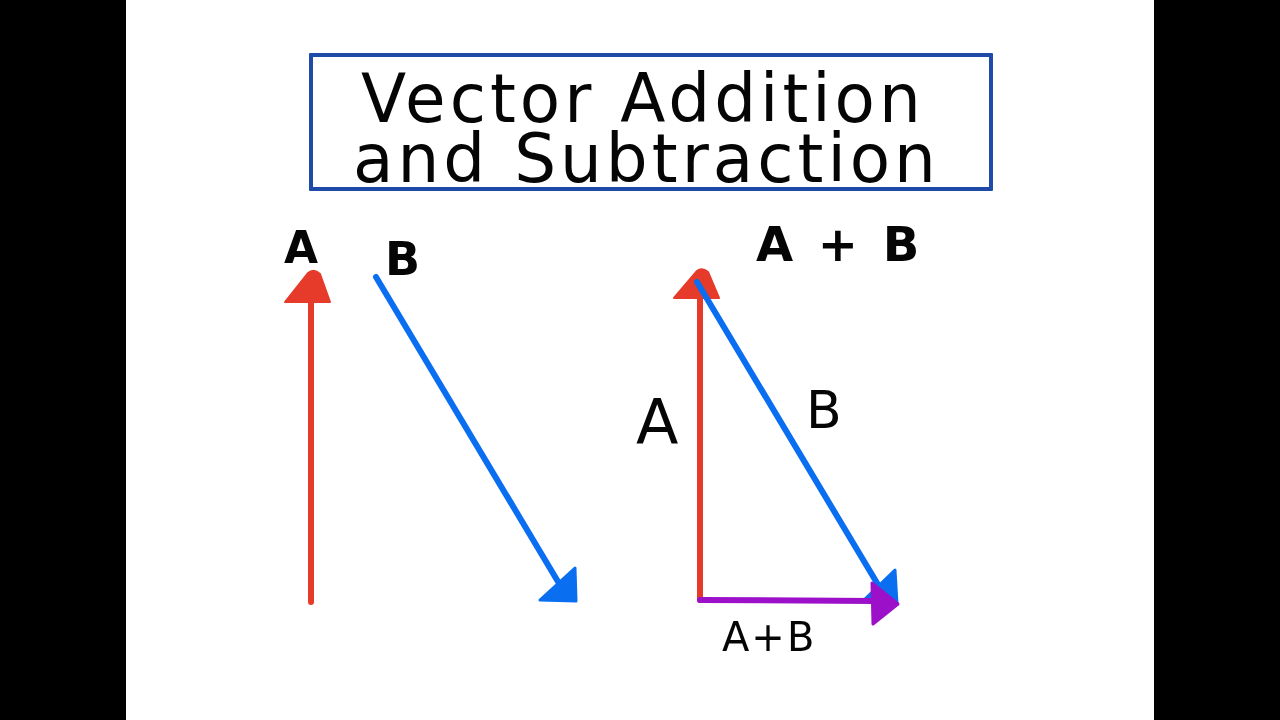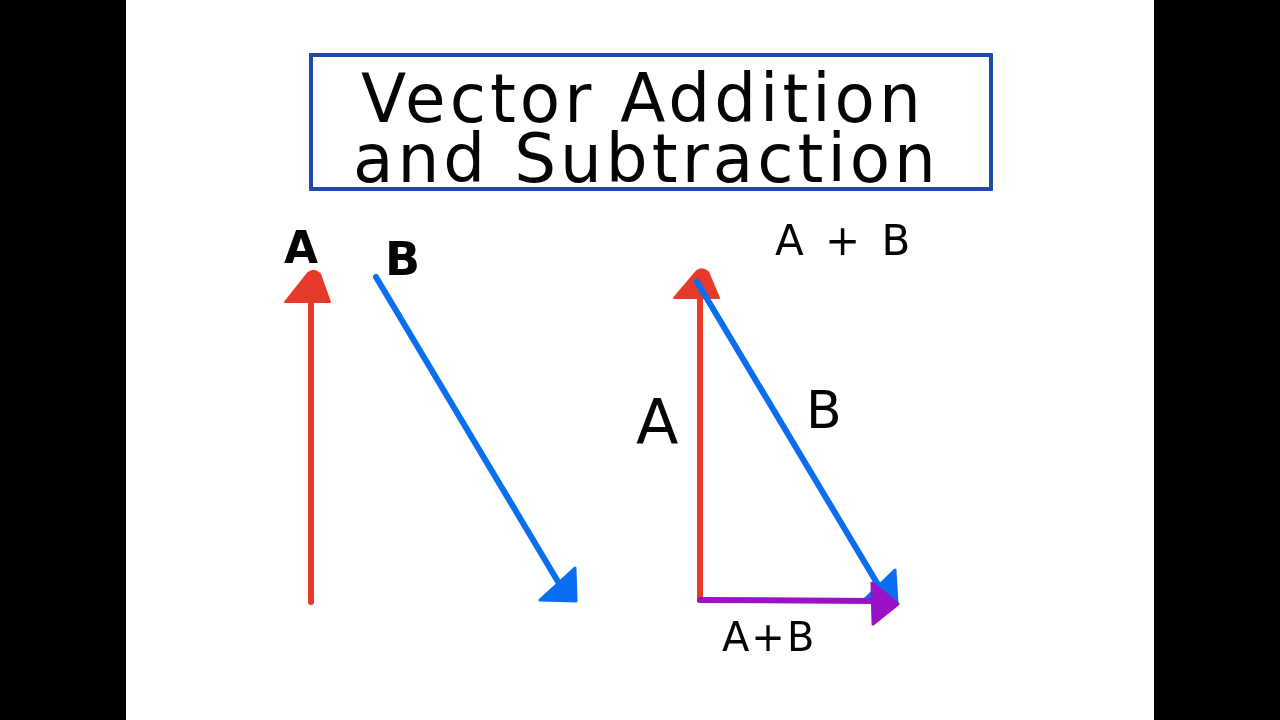--- a/index.html
+++ b/index.html
@@ -60,16 +60,16 @@
 
   <g>
     <line x1="700" y1="600" x2="875" y2="601" stroke="#9b10c8" stroke-width="6" stroke-linecap="round"></line>
     <path d="M872 583 L898 604 L873 624 Z" fill="#9b10c8" stroke="#9b10c8" stroke-width="3" stroke-linejoin="round"></path>
   </g>
 </svg>
 
 <div class="lbl" style="left:284px; top:226px; font-size:44px; font-weight:bold;">A</div>
 <div class="lbl" style="left:385px; top:236px; font-size:46px; font-weight:bold;">B</div>
 
-<div class="lbl" style="left:775px; top:220px; font-size:42px; letter-spacing:4px;">A + B</div>
+<div class="lbl" style="left:756px; top:220px; font-size:48px; letter-spacing:4px;font-weight:bold;">A + B</div>
 <div class="lbl" style="left:636px; top:392px; font-size:62px;">A</div>
 <div class="lbl" style="left:806px; top:384px; font-size:52px;">B</div>
 <div class="lbl" style="left:722px; top:617px; font-size:40px; font-weight:normal; letter-spacing:2px;">A+B</div>
 
 </body></html>

